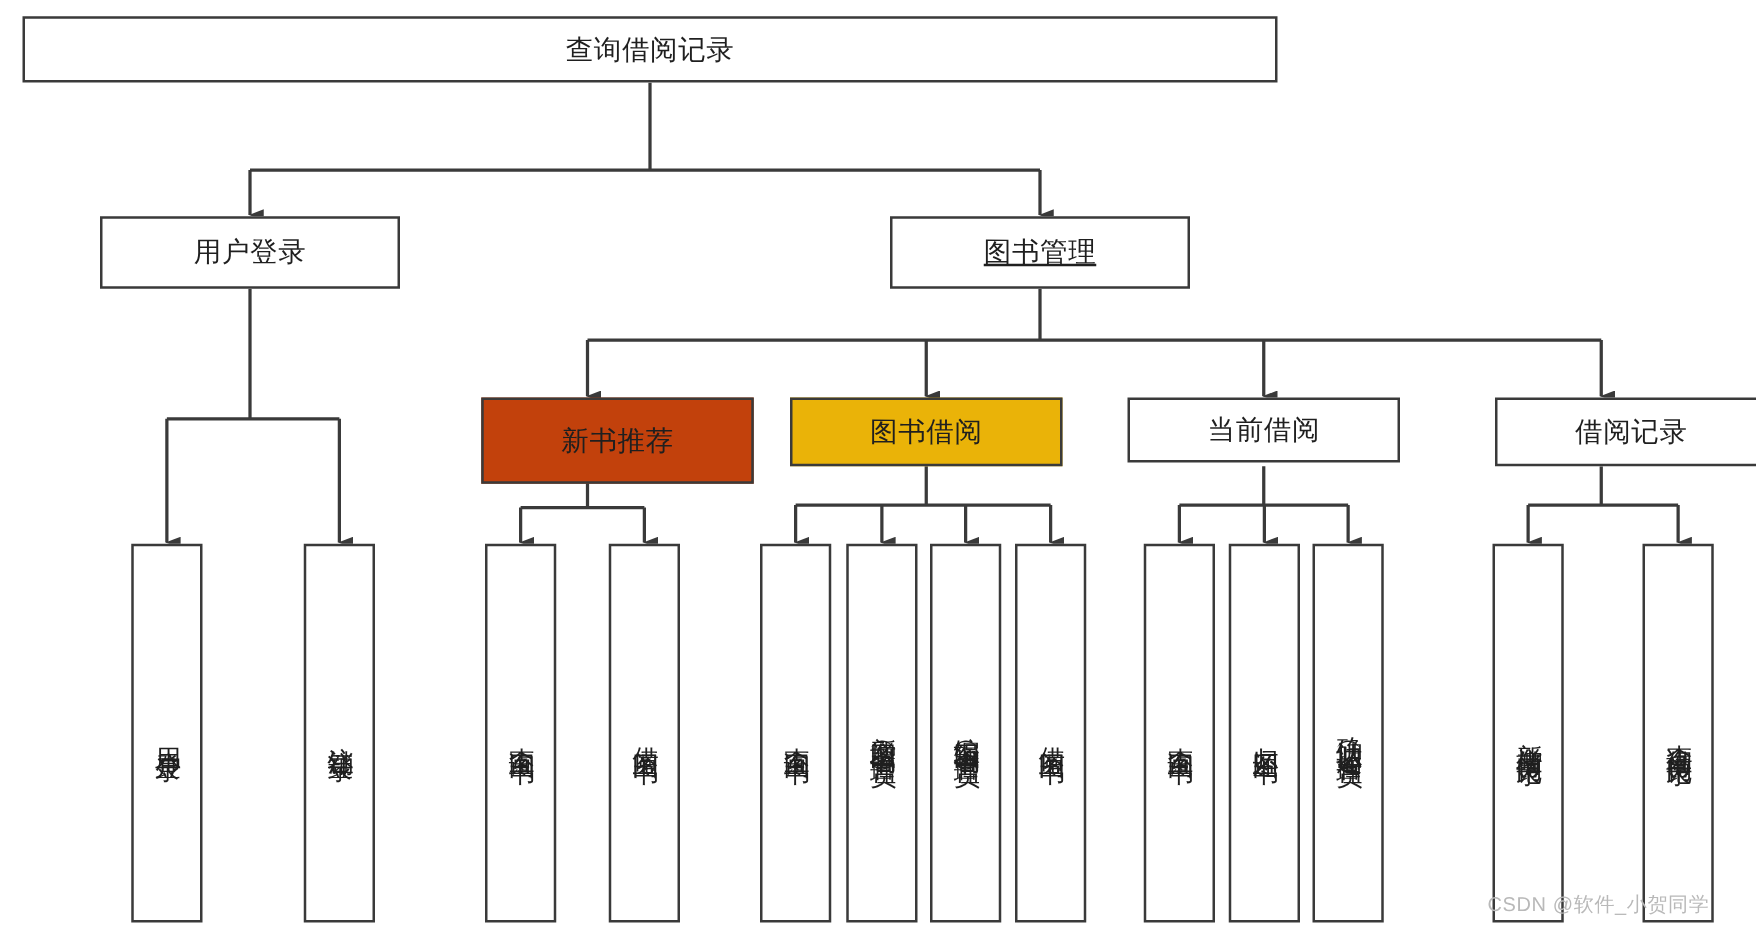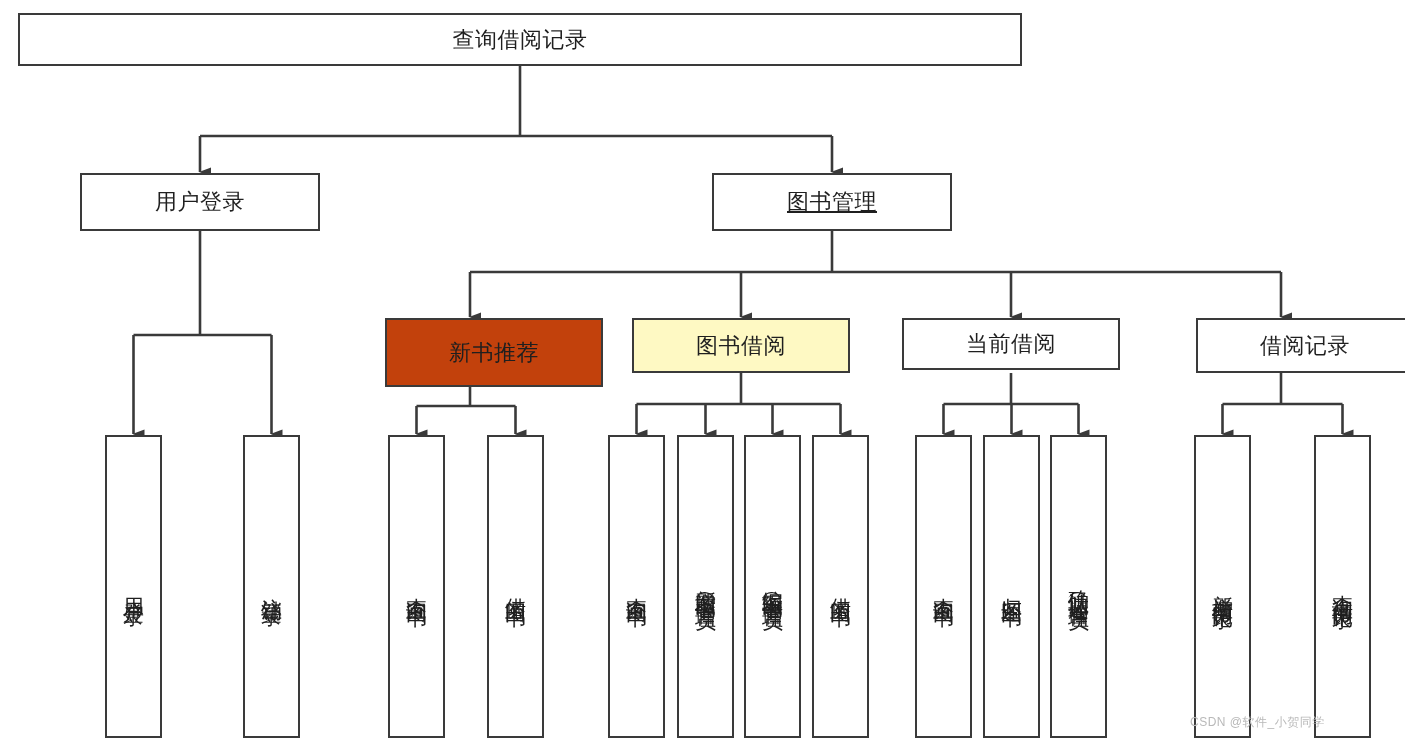--- a/index.html
+++ b/index.html
@@ -25,21 +25,21 @@
   .node-box.vertical .node-label{
     writing-mode:vertical-rl;
     text-orientation:upright;
     white-space:nowrap;
     letter-spacing:3px;
     font-size:21px;
   }
   .watermark{
     position:absolute;
     left:1190px;top:714px;
-    font-size:12px;
+    font-size:16px;
     color:#b9b9b9;
     white-space:nowrap;
     letter-spacing:0.5px;
     pointer-events:none;
   }
 </style>
 </head>
 <body>
 
 <svg id="canvas" viewBox="0 0 1405 747" xmlns="http://www.w3.org/2000/svg">
@@ -91,21 +91,21 @@
     </div>
     <div class="node-box" style="left: 80px; top: 173px; width: 240px; height: 58px; border-color: rgb(58, 58, 58); background: rgb(255, 255, 255);">
       <span class="node-label" style="color: rgb(31, 31, 31);">用户登录</span>
     </div>
     <div class="node-box" style="left: 712px; top: 173px; width: 240px; height: 58px; border-color: rgb(58, 58, 58); background: rgb(255, 255, 255);">
       <span class="node-label" style="color: rgb(31, 31, 31); text-decoration: underline;">图书管理</span>
     </div>
     <div class="node-box" style="left: 361px; top: 318px; width: 218px; height: 69px; border-color: rgb(58, 58, 58); background: #c2410c; margin-left: 24px;">
       <span class="node-label" style="color: rgb(31, 31, 31);">新书推荐</span>
     </div>
-    <div class="node-box" style="left: 632px; top: 318px; width: 218px; height: 55px; border-color: rgb(58, 58, 58); background: #fef9c3;">
+    <div class="node-box" style="left: 632px; top: 318px; width: 218px; height: 55px; border-color: rgb(58, 58, 58); background: #eab308;">
       <span class="node-label" style="color: rgb(31, 31, 31);">图书借阅</span>
     </div>
     <div class="node-box" style="left: 902px; top: 318px; width: 218px; height: 52px; border-color: rgb(58, 58, 58); background: rgb(255, 255, 255);">
       <span class="node-label" style="color: rgb(31, 31, 31);">当前借阅</span>
     </div>
     <div class="node-box" style="left: 1196px; top: 318px; width: 218px; height: 55px; border-color: rgb(58, 58, 58); background: rgb(255, 255, 255);">
       <span class="node-label" style="color: rgb(31, 31, 31);">借阅记录</span>
     </div>
     <div class="node-box vertical" style="left: 105px; top: 435px; width: 57px; height: 303px; border-color: rgb(58, 58, 58); background: rgb(255, 255, 255);">
       <span class="node-label" style="color: rgb(31, 31, 31);">用户登录</span>

